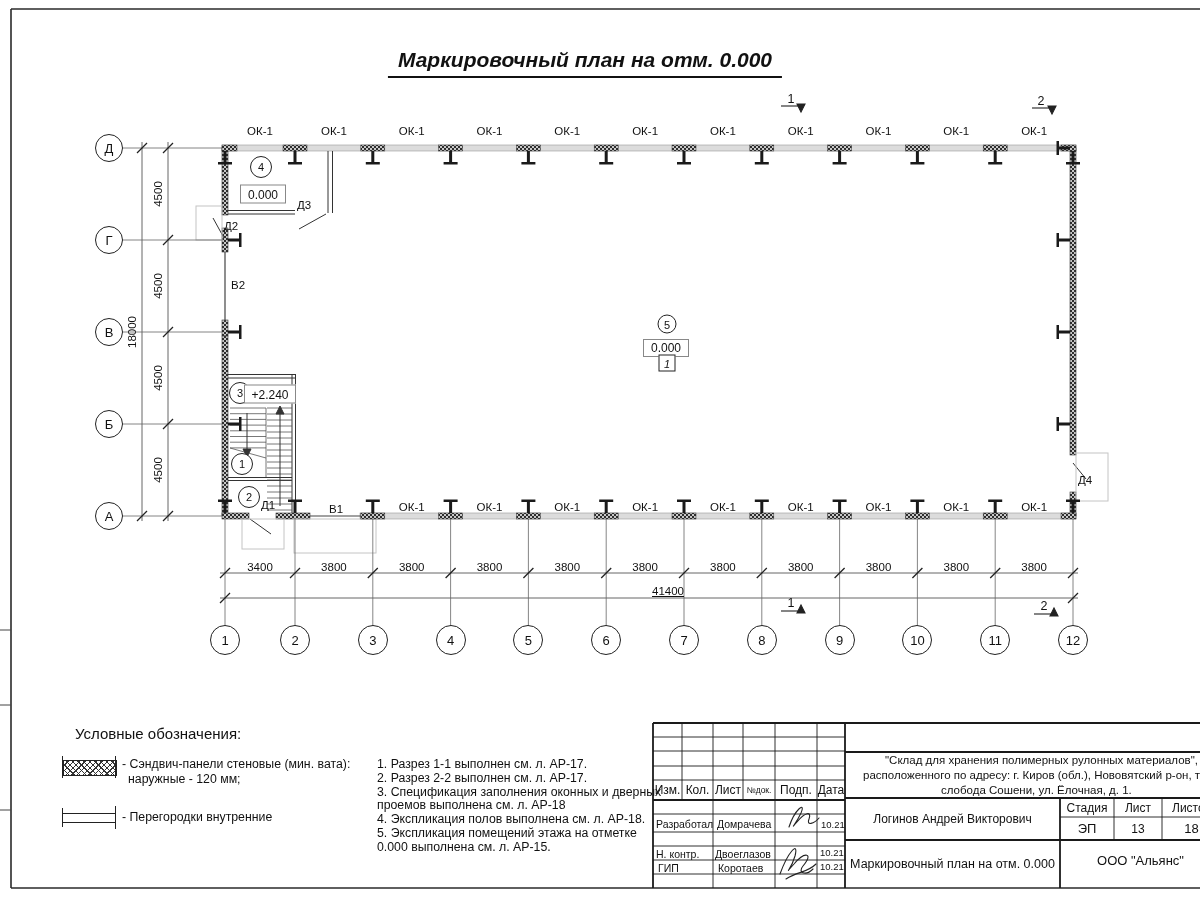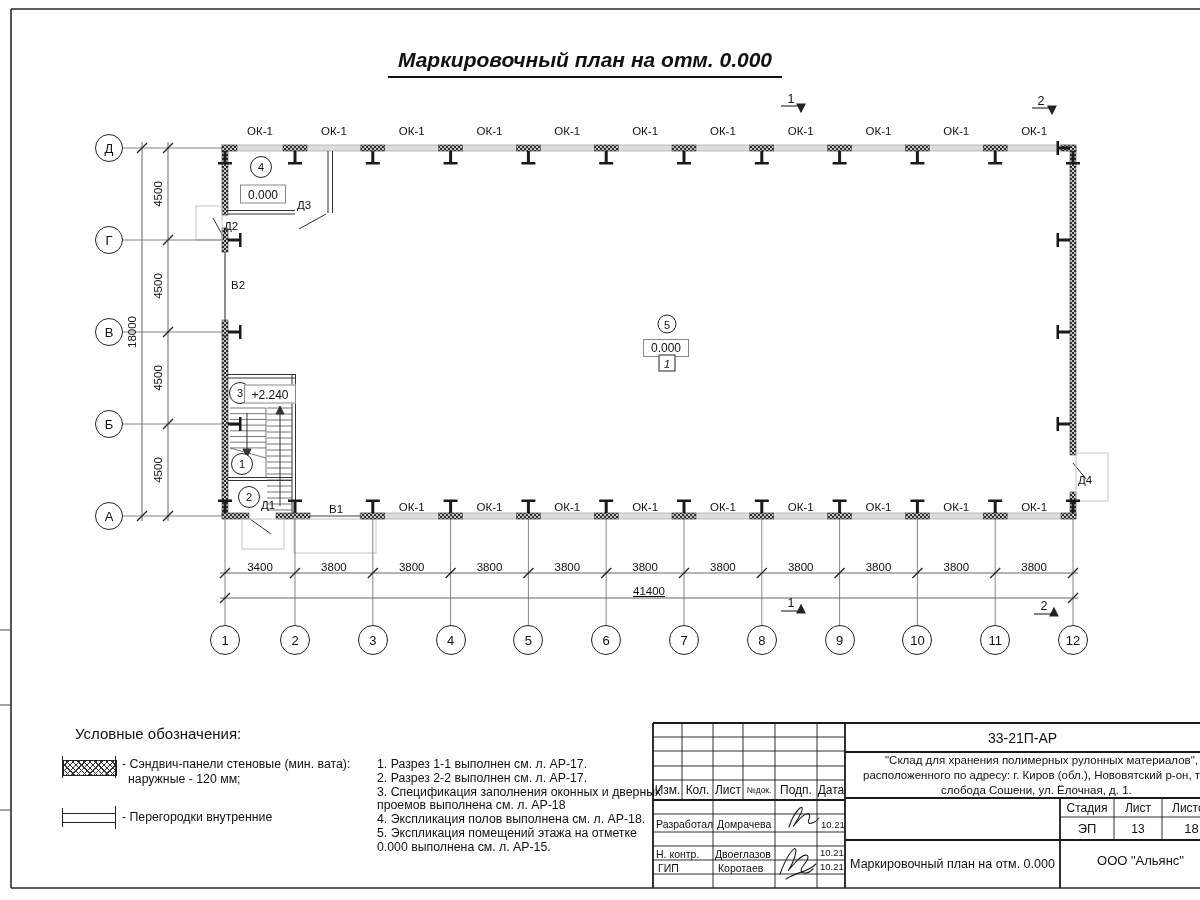--- a/index.html
+++ b/index.html
@@ -354,21 +354,21 @@
       <div class="lbl" style="left: 333.9px; top: 567px;">3800</div>
       <div class="lbl" style="left: 411.7px; top: 567px;">3800</div>
       <div class="lbl" style="left: 489.5px; top: 567px;">3800</div>
       <div class="lbl" style="left: 567.3px; top: 567px;">3800</div>
       <div class="lbl" style="left: 645.1px; top: 567px;">3800</div>
       <div class="lbl" style="left: 722.9px; top: 567px;">3800</div>
       <div class="lbl" style="left: 800.7px; top: 567px;">3800</div>
       <div class="lbl" style="left: 878.5px; top: 567px;">3800</div>
       <div class="lbl" style="left: 956.3px; top: 567px;">3800</div>
       <div class="lbl" style="left: 1034.1px; top: 567px;">3800</div>
-      <div class="lbl" style="left: 649px; top: 591px; text-decoration: underline;">41400</div>
+      <div class="lbl" style="left: 668px; top: 591px; text-decoration: underline;">41400</div>
       <div class="lbl rot" style="left: 158px; top: 194px;">4500</div>
       <div class="lbl rot" style="left: 158px; top: 286px;">4500</div>
       <div class="lbl rot" style="left: 158px; top: 378px;">4500</div>
       <div class="lbl rot" style="left: 158px; top: 470px;">4500</div>
       <div class="lbl rot" style="left: 132px; top: 332px;">18000</div>
       <div class="bub" style="left: 225px; top: 640px; width: 28px; height: 28px;">1</div>
       <div class="bub" style="left: 295px; top: 640px; width: 28px; height: 28px;">2</div>
       <div class="bub" style="left: 372.8px; top: 640px; width: 28px; height: 28px;">3</div>
       <div class="bub" style="left: 450.6px; top: 640px; width: 28px; height: 28px;">4</div>
       <div class="bub" style="left: 528.4px; top: 640px; width: 28px; height: 28px;">5</div>
@@ -420,21 +420,20 @@
   <div id="notes">
       <div class="note" style="left: 377px; top: 757px;">1. Разрез 1-1 выполнен см. л. АР-17.</div>
       <div class="note" style="left: 377px; top: 770.8px;">2. Разрез 2-2 выполнен см. л. АР-17.</div>
       <div class="note" style="left: 377px; top: 784.6px;">3. Спецификация заполнения оконных и дверных</div>
       <div class="note" style="left: 377px; top: 798.4px;">проемов выполнена см. л. АР-18</div>
       <div class="note" style="left: 377px; top: 812.2px;">4. Экспликация полов выполнена см. л. АР-18.</div>
       <div class="note" style="left: 377px; top: 826px;">5. Экспликация помещений этажа на отметке</div>
       <div class="note" style="left: 377px; top: 839.8px;">0.000 выполнена см. л. АР-15.</div>
     </div>
 
-  <div class="tbc" style="left:845px;top:723px;width:355px;height:29px;font-size:14px;">33-21П-АР</div>
   <div class="tb" style="left:885px;top:754px;font-size:11.5px;">"Склад для хранения полимерных рулонных материалов",</div>
   <div class="tb" style="left:863px;top:769px;font-size:11.5px;">расположенного по адресу: г. Киров (обл.), Нововятский р-он, те</div>
   <div class="tb" style="left:941px;top:784px;font-size:11.5px;">слобода Сошени, ул. Ёлочная, д. 1.</div>
 
   <div class="tbc" style="left:653px;top:780px;width:29px;height:20px;font-size:12px;">Изм.</div>
   <div class="tbc" style="left:682px;top:780px;width:31px;height:20px;font-size:12px;">Кол.</div>
   <div class="tbc" style="left:713px;top:780px;width:30px;height:20px;font-size:12px;">Лист</div>
   <div class="tbc" style="left:743px;top:780px;width:32px;height:20px;font-size:8.5px;">№док.</div>
   <div class="tbc" style="left:775px;top:780px;width:42px;height:20px;font-size:12px;">Подп.</div>
   <div class="tbc" style="left:817px;top:780px;width:28px;height:20px;font-size:12px;">Дата</div>
@@ -442,20 +441,21 @@
   <div class="tb" style="left:656px;top:818px;">Разработал</div>
   <div class="tb" style="left:717px;top:818px;">Домрачева</div>
   <div class="tb" style="left:821px;top:819px;font-size:9.5px;">10.21</div>
   <div class="tb" style="left:656px;top:848px;">Н. контр.</div>
   <div class="tb" style="left:715px;top:848px;">Двоеглазов</div>
   <div class="tb" style="left:820px;top:847px;font-size:9.5px;">10.21</div>
   <div class="tb" style="left:658px;top:862px;">ГИП</div>
   <div class="tb" style="left:718px;top:862px;border-radius:6px;">Коротаев</div>
   <div class="tb" style="left:820px;top:861px;font-size:9.5px;">10.21</div>
 
+  <div class="tbc" style="left:845px;top:798px;width:215px;height:42px;font-size:12px;">Логинов Андрей Викторович</div>
   <div class="tbc" style="left:1060px;top:798px;width:54px;height:19px;font-size:12px;">Стадия</div>
   <div class="tbc" style="left:1114px;top:798px;width:48px;height:19px;font-size:12px;">Лист</div>
   <div class="tbc" style="left:1162px;top:798px;width:59px;height:19px;font-size:12px;">Листов</div>
   <div class="tbc" style="left:1060px;top:817px;width:54px;height:23px;font-size:13px;">ЭП</div>
   <div class="tbc" style="left:1114px;top:817px;width:48px;height:23px;font-size:12px;">13</div>
   <div class="tbc" style="left:1162px;top:817px;width:59px;height:23px;font-size:13px;">18</div>
   <div class="tbc" style="left:845px;top:840px;width:215px;height:48px;font-size:12.5px;">Маркировочный план на отм. 0.000</div>
   <div class="tbc" style="left:1060px;top:840px;width:161px;height:40px;font-size:13px;">ООО "Альянс"</div>
 </div>
 

